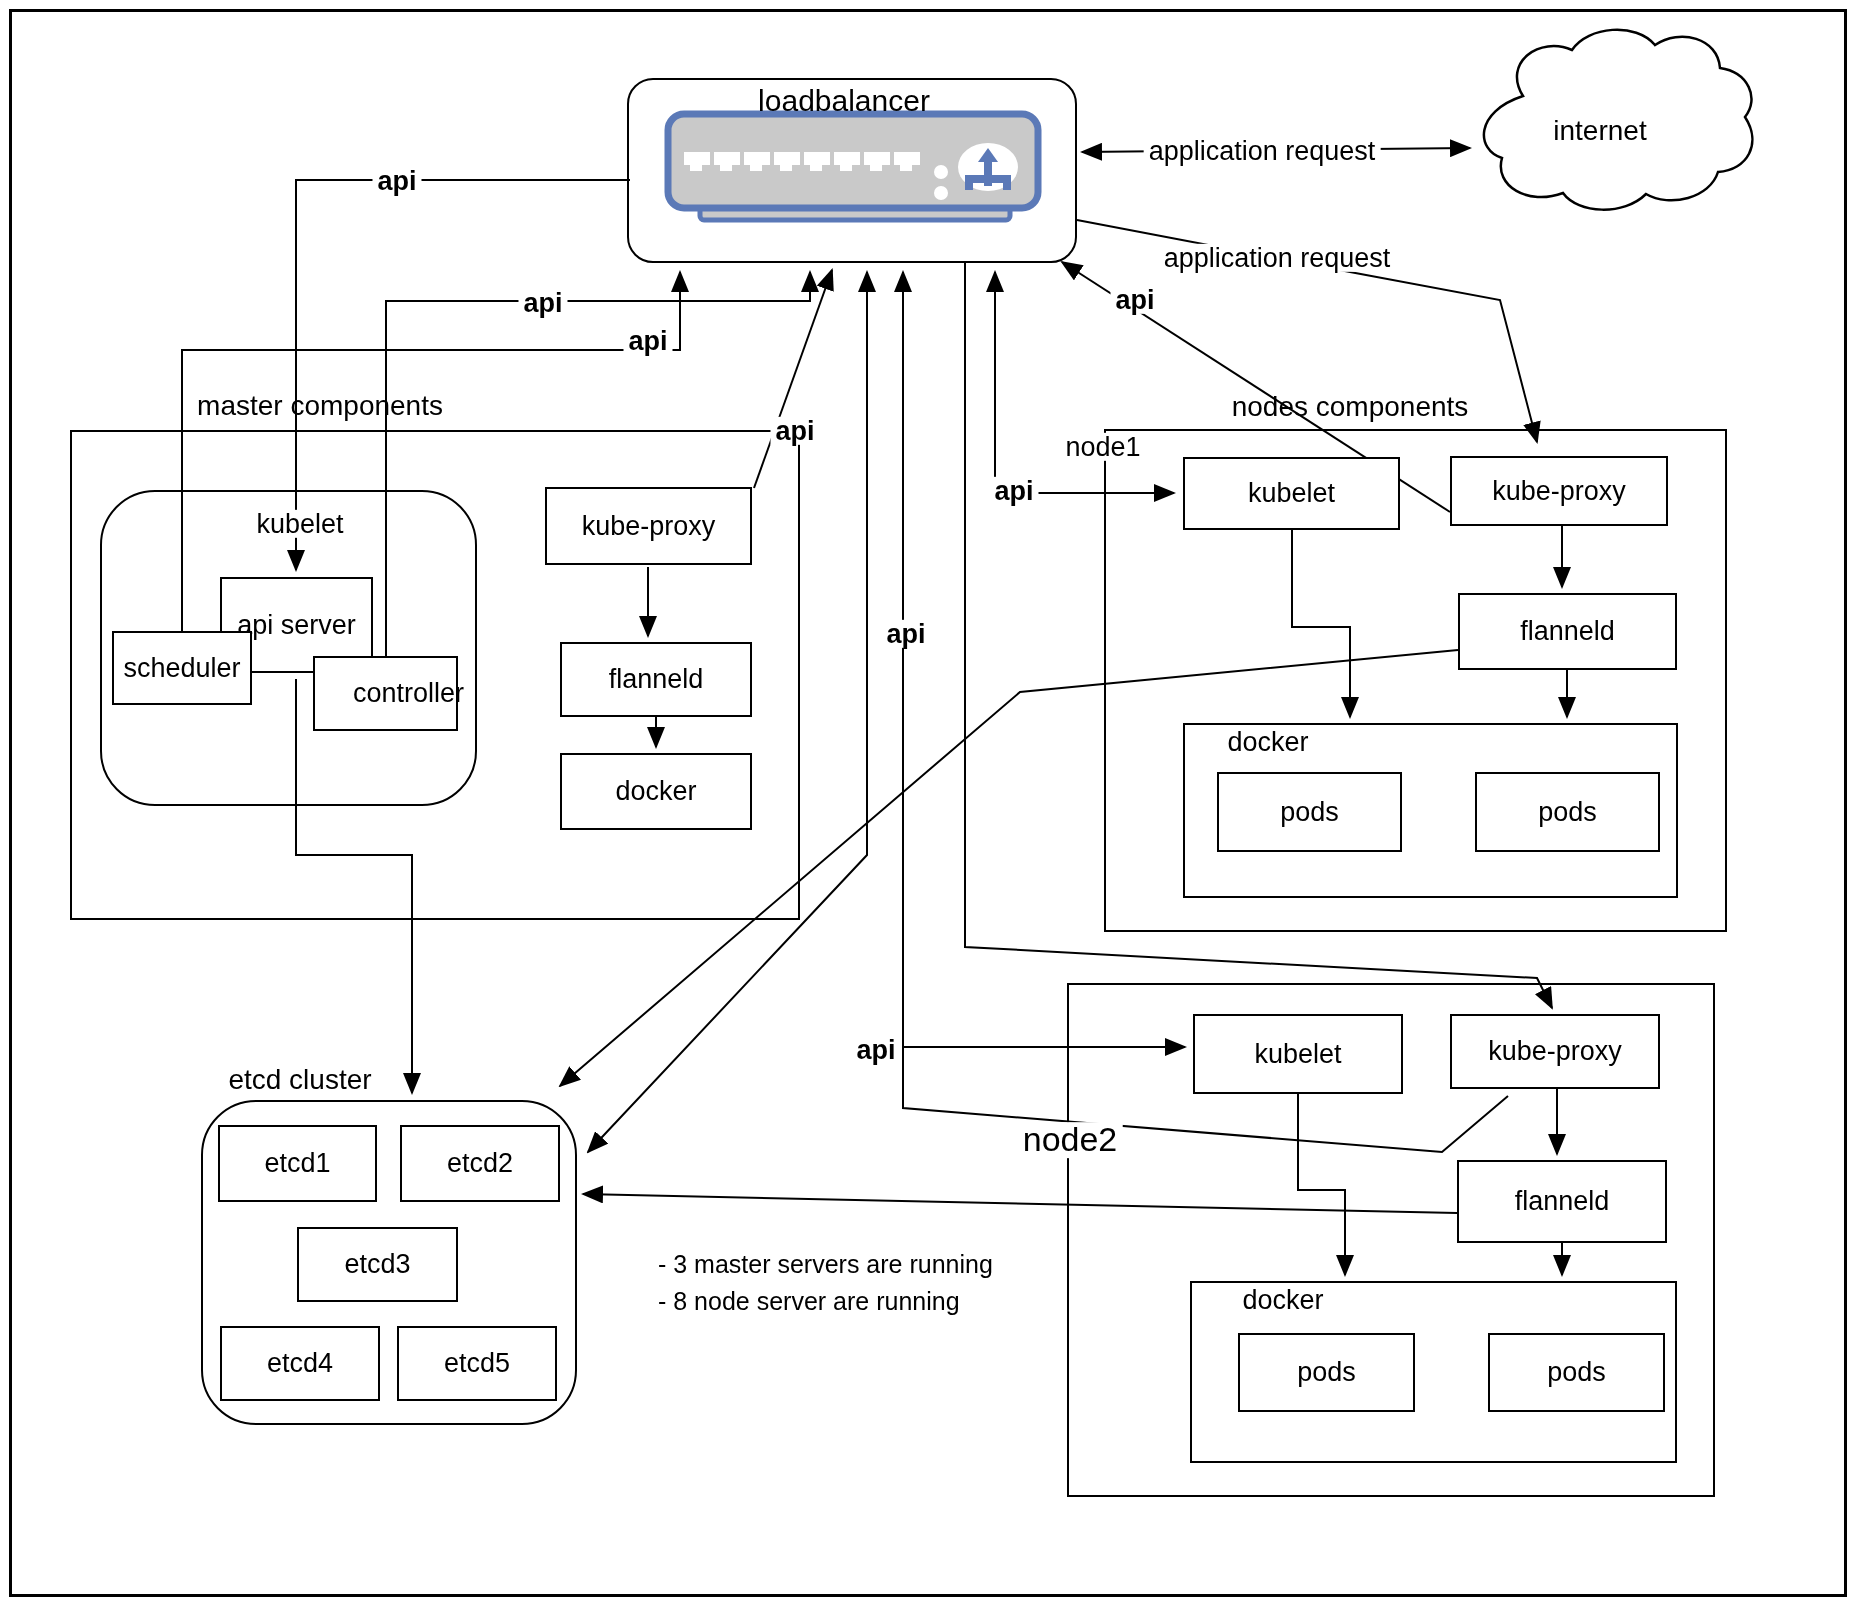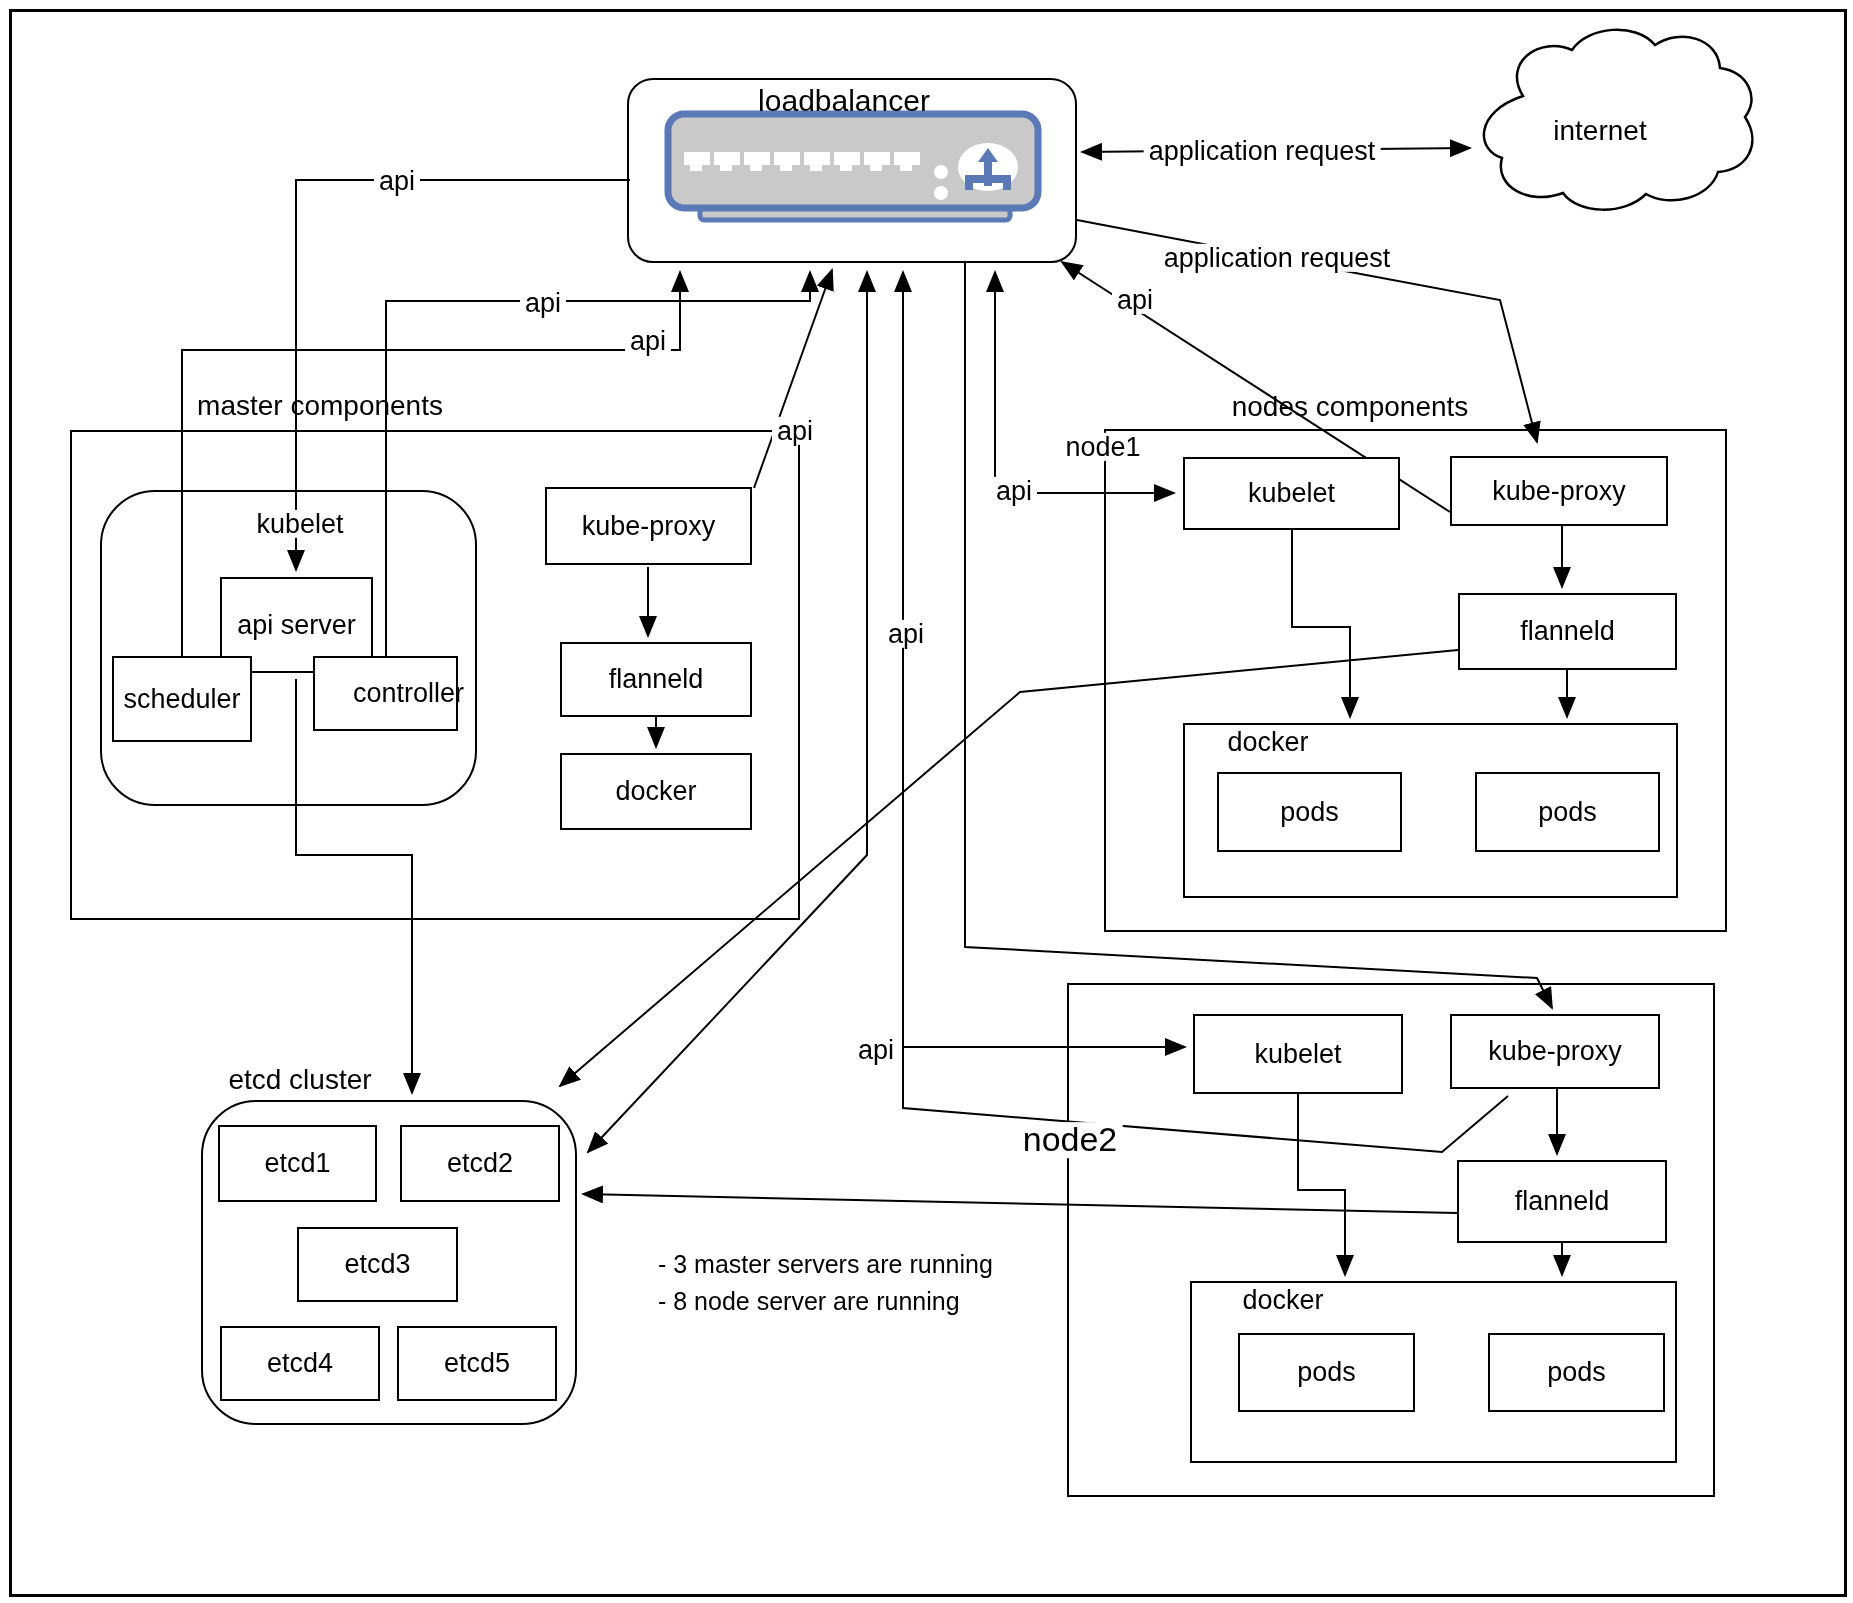--- a/index.html
+++ b/index.html
@@ -7,21 +7,21 @@
           font-family:"Liberation Sans","DejaVu Sans",sans-serif;color:#000;}
   .frame{position:absolute;left:9px;top:9px;width:1832px;height:1582px;border:3px solid #000;}
   svg.wires{position:absolute;left:0;top:0;width:1853px;height:1603px;}
   .cbox{position:absolute;border:2px solid #000;background:transparent;box-sizing:border-box;}
   .lbox{position:absolute;border:2px solid #000;background:#fff;box-sizing:border-box;
         display:flex;align-items:center;justify-content:center;font-size:27px;}
   .round{border-radius:55px;}
   .lb{border-radius:26px;background:#fff;}
   .lab{position:absolute;transform:translate(-50%,-50%);font-size:28px;white-space:nowrap;}
   .wbg{background:#fff;padding:0 5px;line-height:1.05;text-align:center;}
-  .api{font-size:27px;}
+  .api{font-size:27px;font-weight:bold;}
   .notes{position:absolute;font-size:25px;line-height:37px;white-space:nowrap;}
 </style>
 </head>
 <body>
 
 <div class="canvas">
 
   <div class="frame"></div>
 
   <div class="cbox" style="left:70px;top:430px;width:730px;height:490px;"></div>
@@ -113,21 +113,21 @@
         <path d="M988,179 L969,179 L969,190"></path>
         <path d="M988,179 L1007,179 L1007,190"></path>
       </g>
       <path d="M978,162 L988,148 L998,162 Z" fill="#5b79b7"></path>
     </g>
   </svg>
 
   <div class="lbox" style="left:220px;top:577px;width:153px;height:96px;">
       <span>api server</span>
     </div>
-  <div class="lbox" style="left:112px;top:656px;width:140px;height:86px;">
+  <div class="lbox" style="left:112px;top:631px;width:140px;height:74px;">
       <span>scheduler</span>
     </div>
   <div class="lbox" style="left:313px;top:656px;width:145px;height:75px;padding-left:46px;">
       <span>controller</span>
     </div>
   <div class="lbox" style="left:545px;top:487px;width:207px;height:78px;">
       <span>kube-proxy</span>
     </div>
   <div class="lbox" style="left:560px;top:642px;width:192px;height:75px;">
       <span>flanneld</span>

